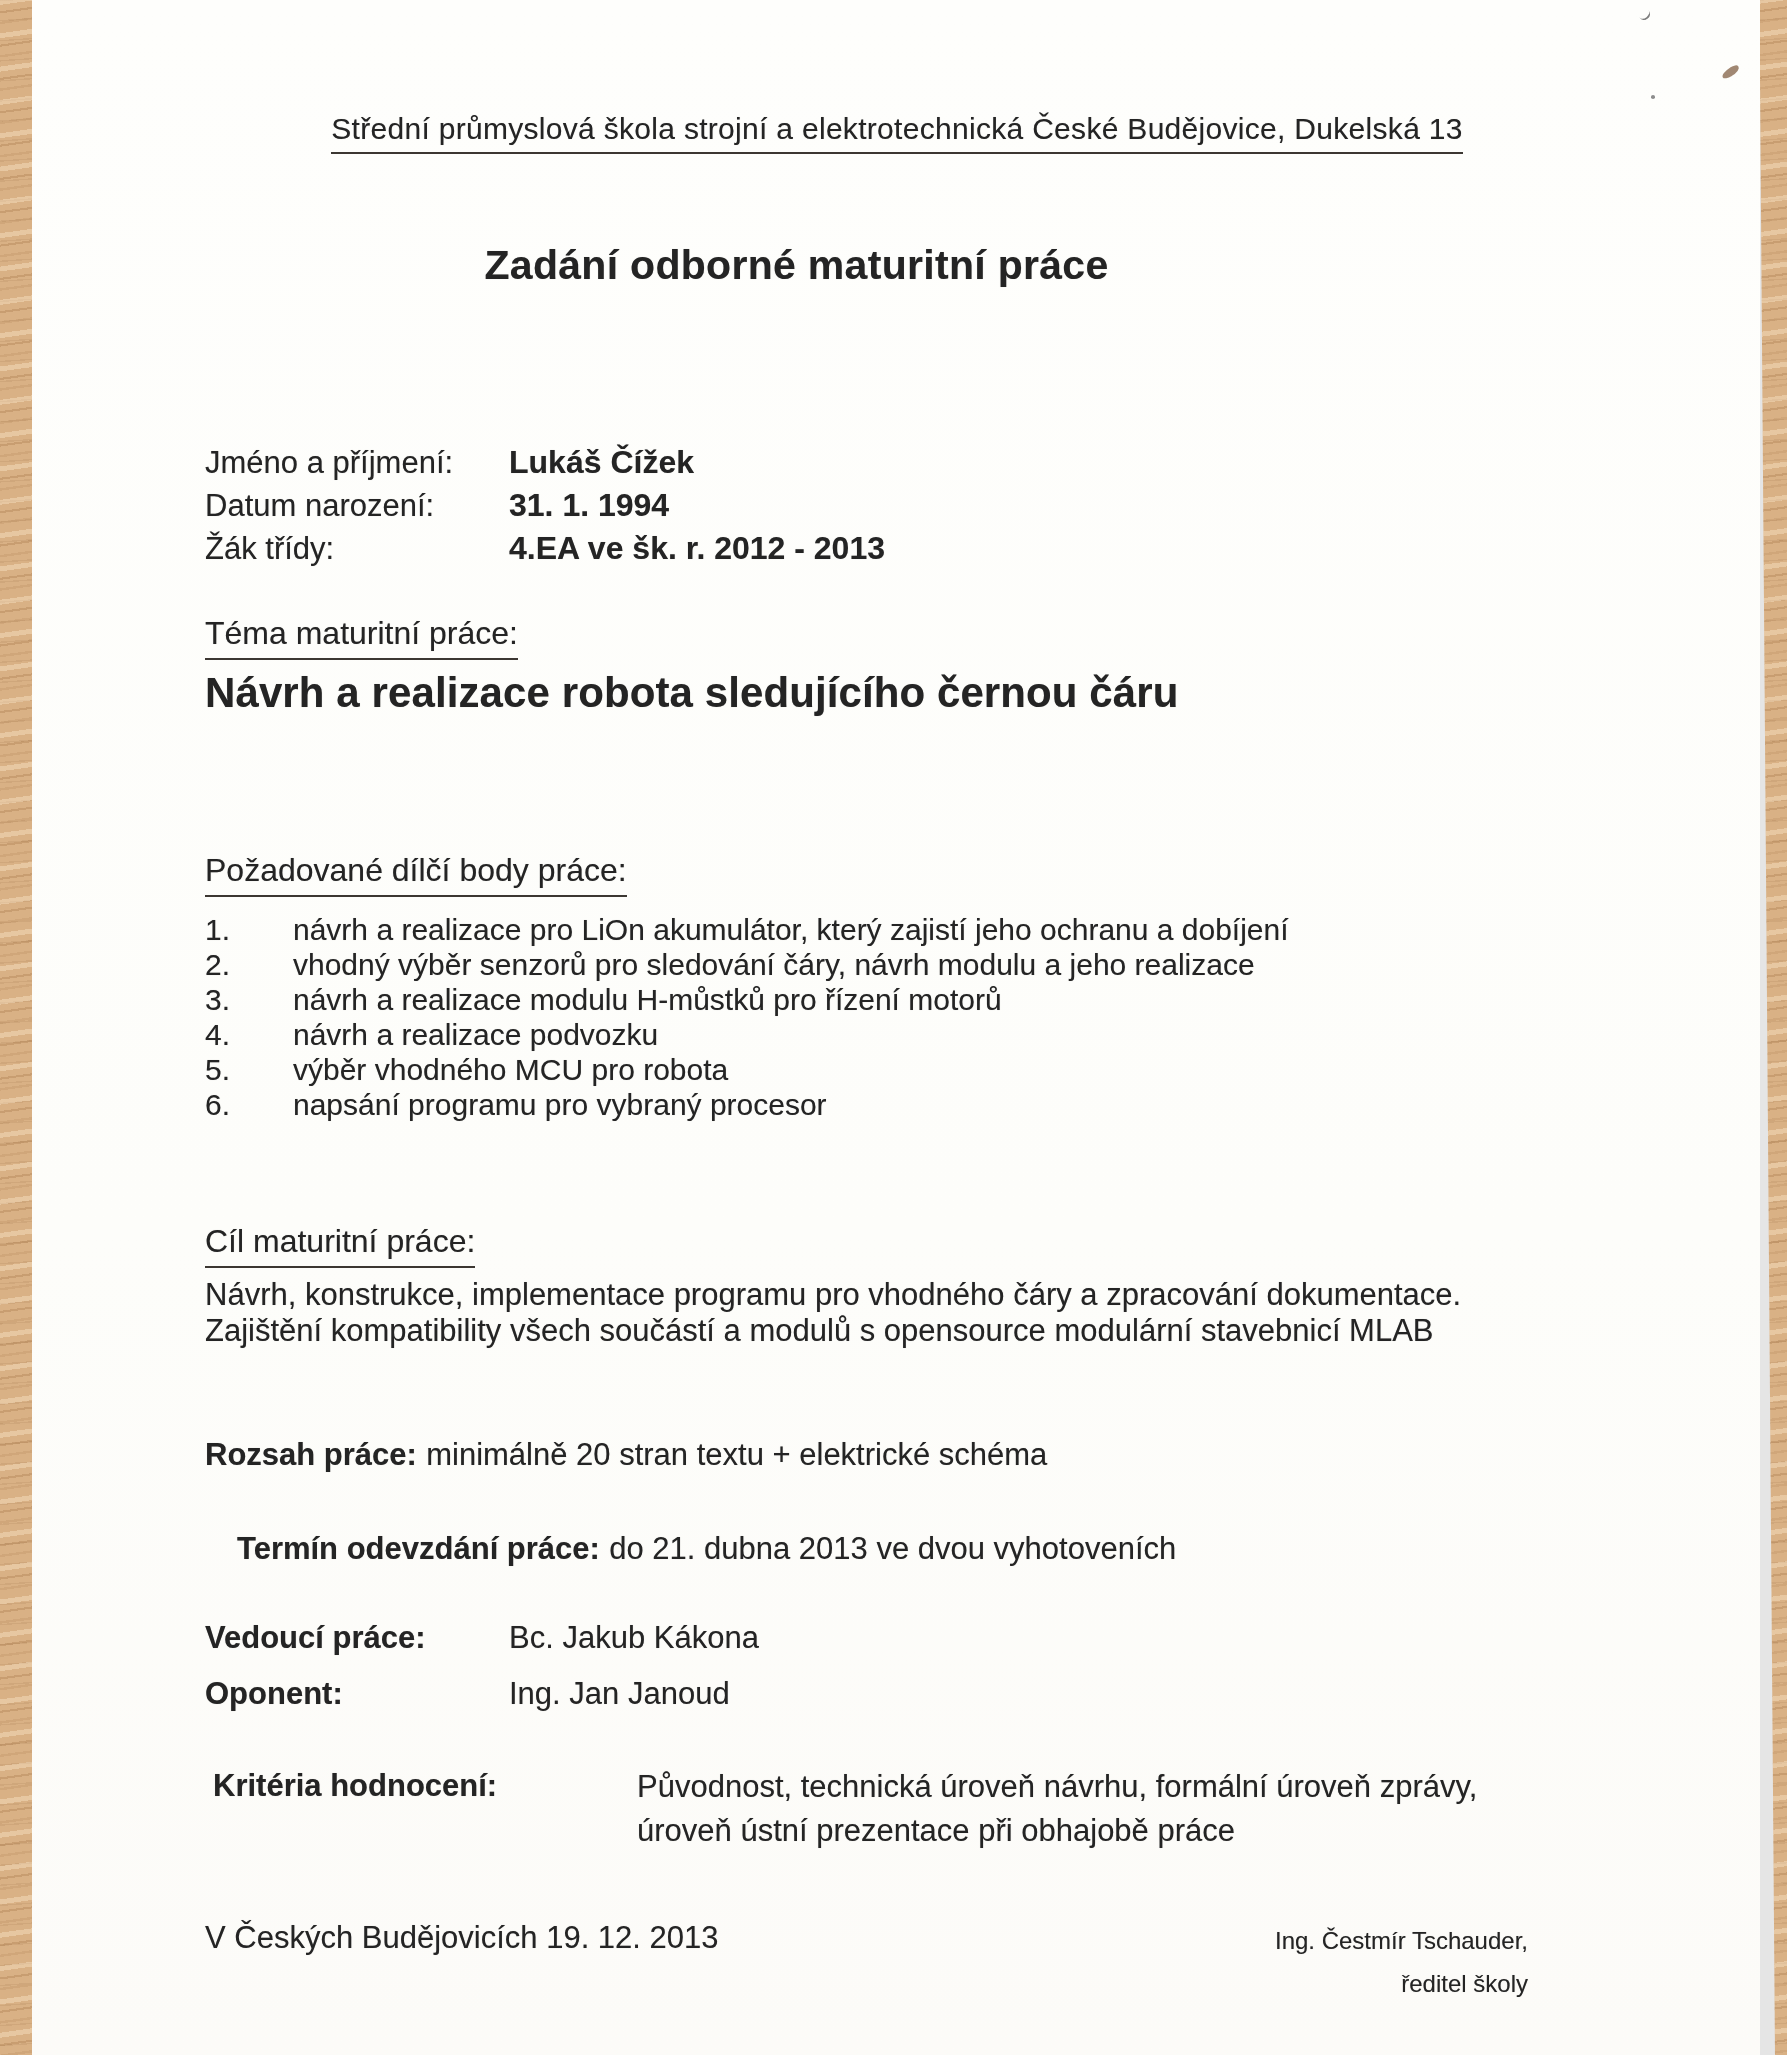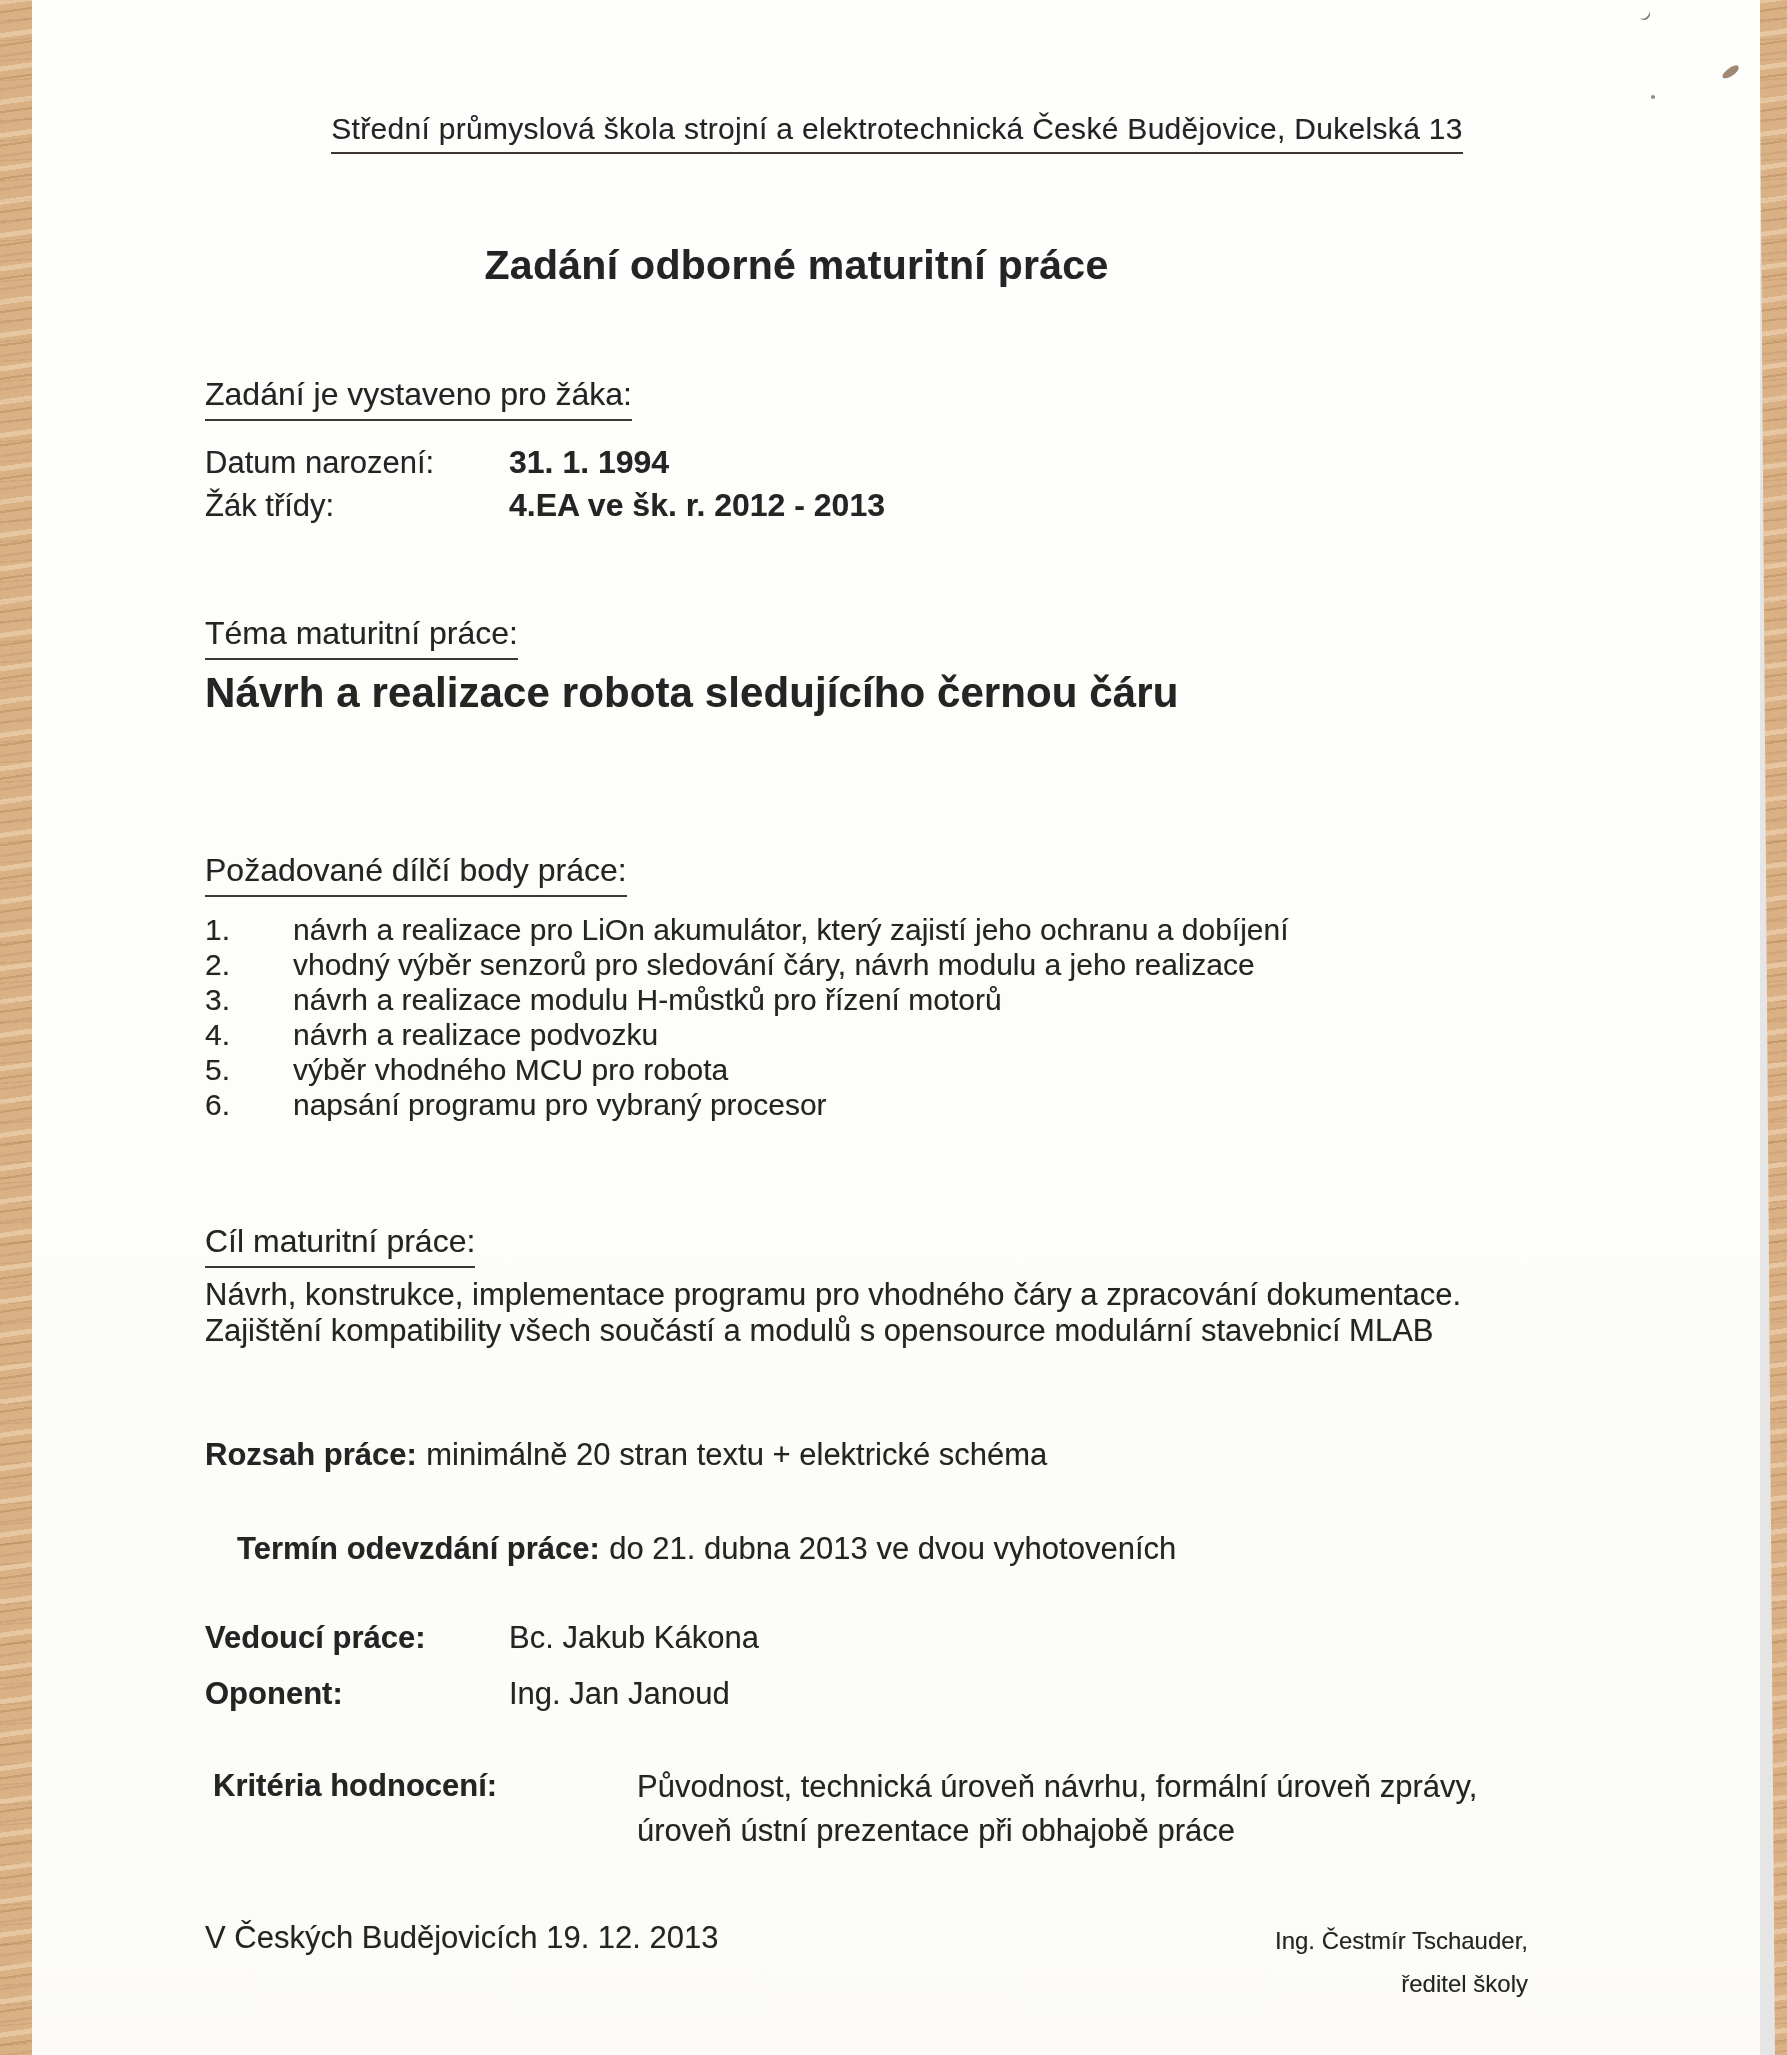--- a/index.html
+++ b/index.html
@@ -135,25 +135,25 @@
   </div>
 
   <div class="content">
 
     <div class="abs header-line">
       <span class="underlined">Střední průmyslová škola strojní a elektrotechnická České Budějovice, Dukelská 13</span>
     </div>
 
     <div class="abs doc-title">Zadání odborné maturitní práce</div>
 
-    <div class="abs h-student sec-heading">
-      <span class="underlined">Zadání je vystaveno pro žáka:</span>
-    </div>
 
     <div class="abs field-rows">
+      <div>
+        <span class="field-label">Jméno a příjmení:</span><span class="field-value">Lukáš Čížek</span>
+      </div>
       <div>
         <span class="field-label">Datum narození:</span><span class="field-value">31. 1. 1994</span>
       </div>
       <div>
         <span class="field-label">Žák třídy:</span><span class="field-value">4.EA ve šk. r. 2012 - 2013</span>
       </div>
     </div>
 
     <div class="abs h-topic sec-heading">
       <span class="underlined">Téma maturitní práce:</span>

